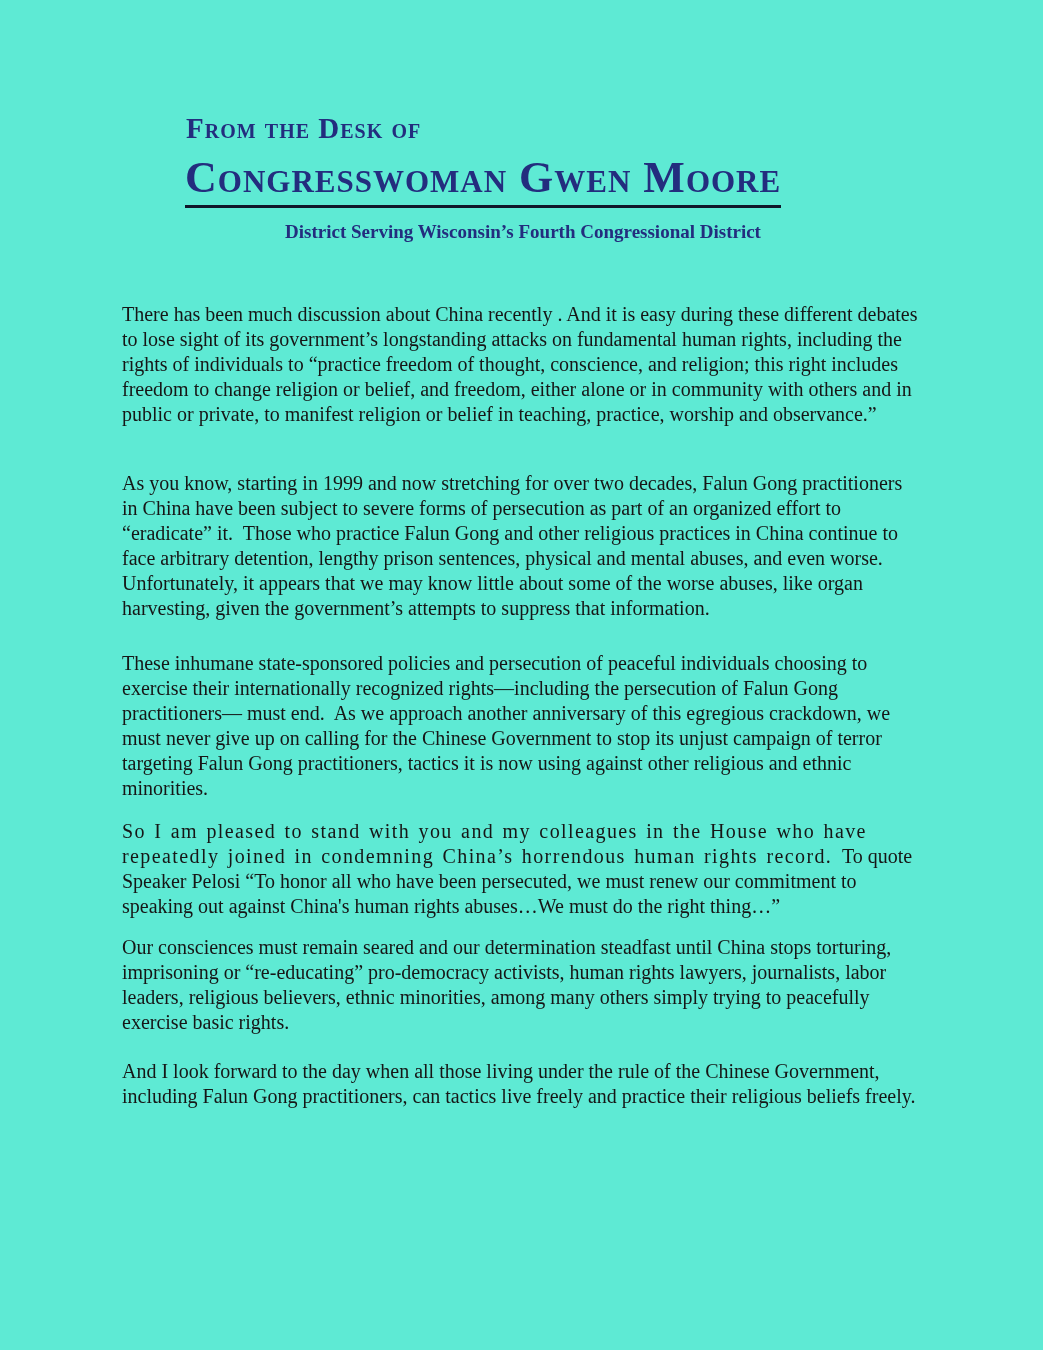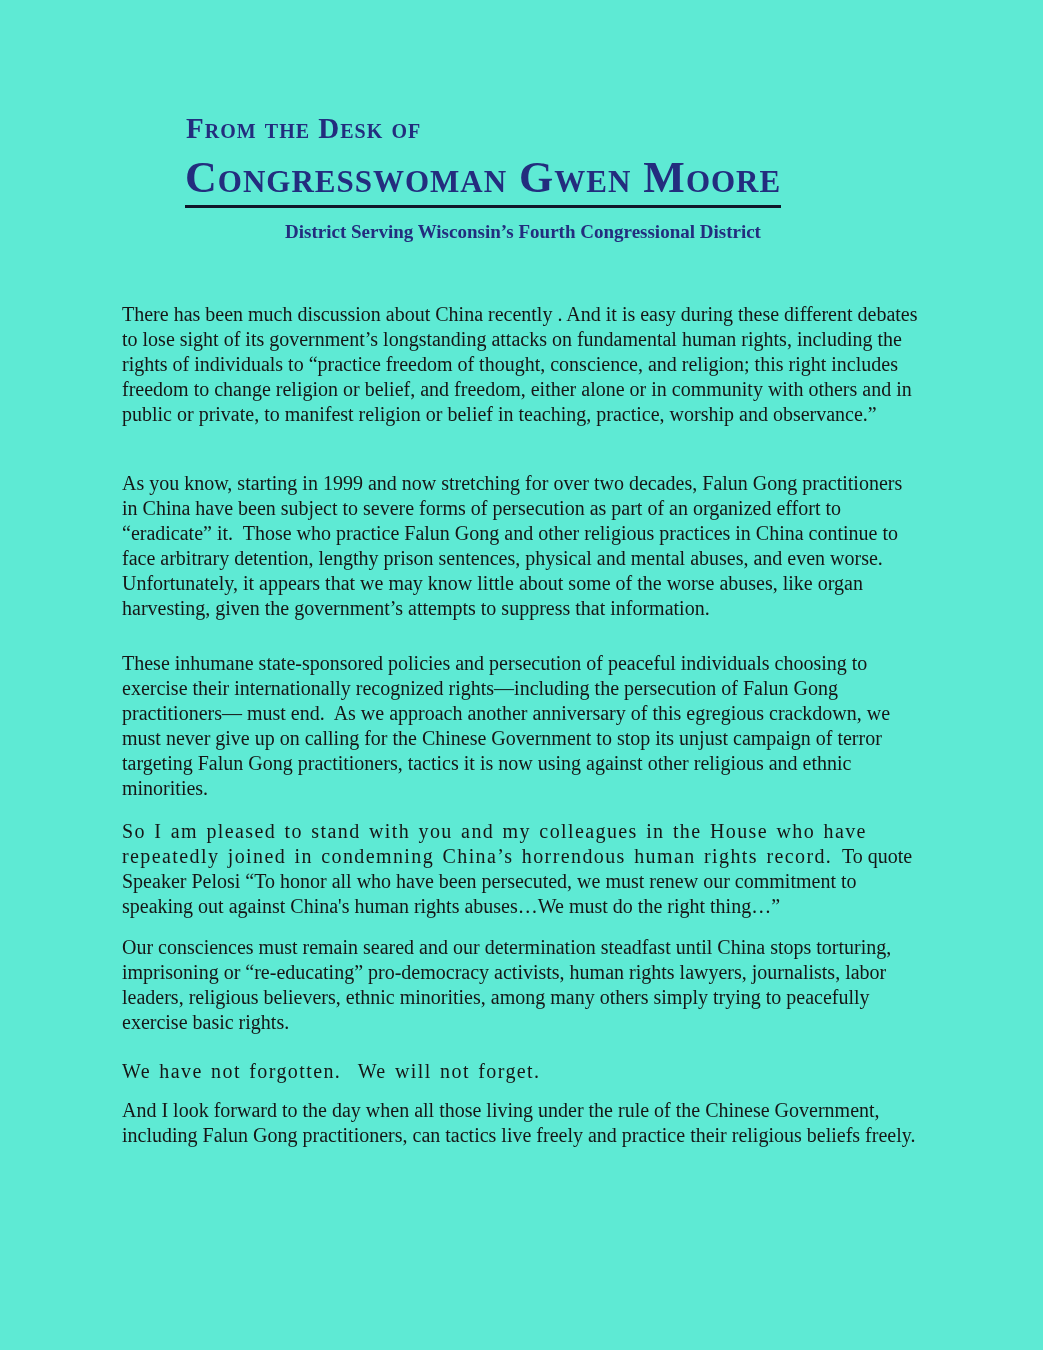--- a/index.html
+++ b/index.html
@@ -98,18 +98,17 @@
     <p class="para p1">There has been much discussion about China recently . And it is easy during these different debates to lose sight of its government’s longstanding attacks on fundamental human rights, including the rights of individuals to “practice freedom of thought, conscience, and religion; this right includes freedom to change religion or belief, and freedom, either alone or in community with others and in public or private, to manifest religion or belief in teaching, practice, worship and observance.”</p>
 
     <p class="para p2">As you know, starting in 1999 and now stretching for over two decades, Falun Gong practitioners in China have been subject to severe forms of persecution as part of an organized effort to “eradicate” it.  Those who practice Falun Gong and other religious practices in China continue to face arbitrary detention, lengthy prison sentences, physical and mental abuses, and even worse.   Unfortunately, it appears that we may know little about some of the worse abuses, like organ harvesting, given the government’s attempts to suppress that information.</p>
 
     <p class="para p3">These inhumane state-sponsored policies and persecution of peaceful individuals choosing to exercise their internationally recognized rights—including the persecution of Falun Gong practitioners— must end.  As we approach another anniversary of this egregious crackdown, we must never give up on calling for the Chinese Government to stop its unjust campaign of terror targeting Falun Gong practitioners, tactics it is now using against other religious and ethnic minorities.</p>
 
     <p class="para p5"><span class="expanded">So I am pleased to stand with you and my colleagues in the House who have repeatedly joined in condemning China’s horrendous human rights record.</span><span>  To quote Speaker Pelosi “To honor all who have been persecuted, we must renew our commitment to speaking out against China's human rights abuses…We must do the right thing…”</span></p>
 
     <p class="para p4">Our consciences must remain seared and our determination steadfast until China stops torturing, imprisoning or “re-educating” pro-democracy activists, human rights lawyers, journalists, labor leaders, religious believers, ethnic minorities, among many others simply trying to peacefully exercise basic rights.</p>
 
-    <p class="para p6 expanded">We have not forgotten.  We will not forget.</p>
 
     <p class="para p7">And I look forward to the day when all those living under the rule of the Chinese Government, including Falun Gong practitioners, can tactics live freely and practice their religious beliefs freely.</p>
 
   </div>
 </div>
 
 </body></html>

